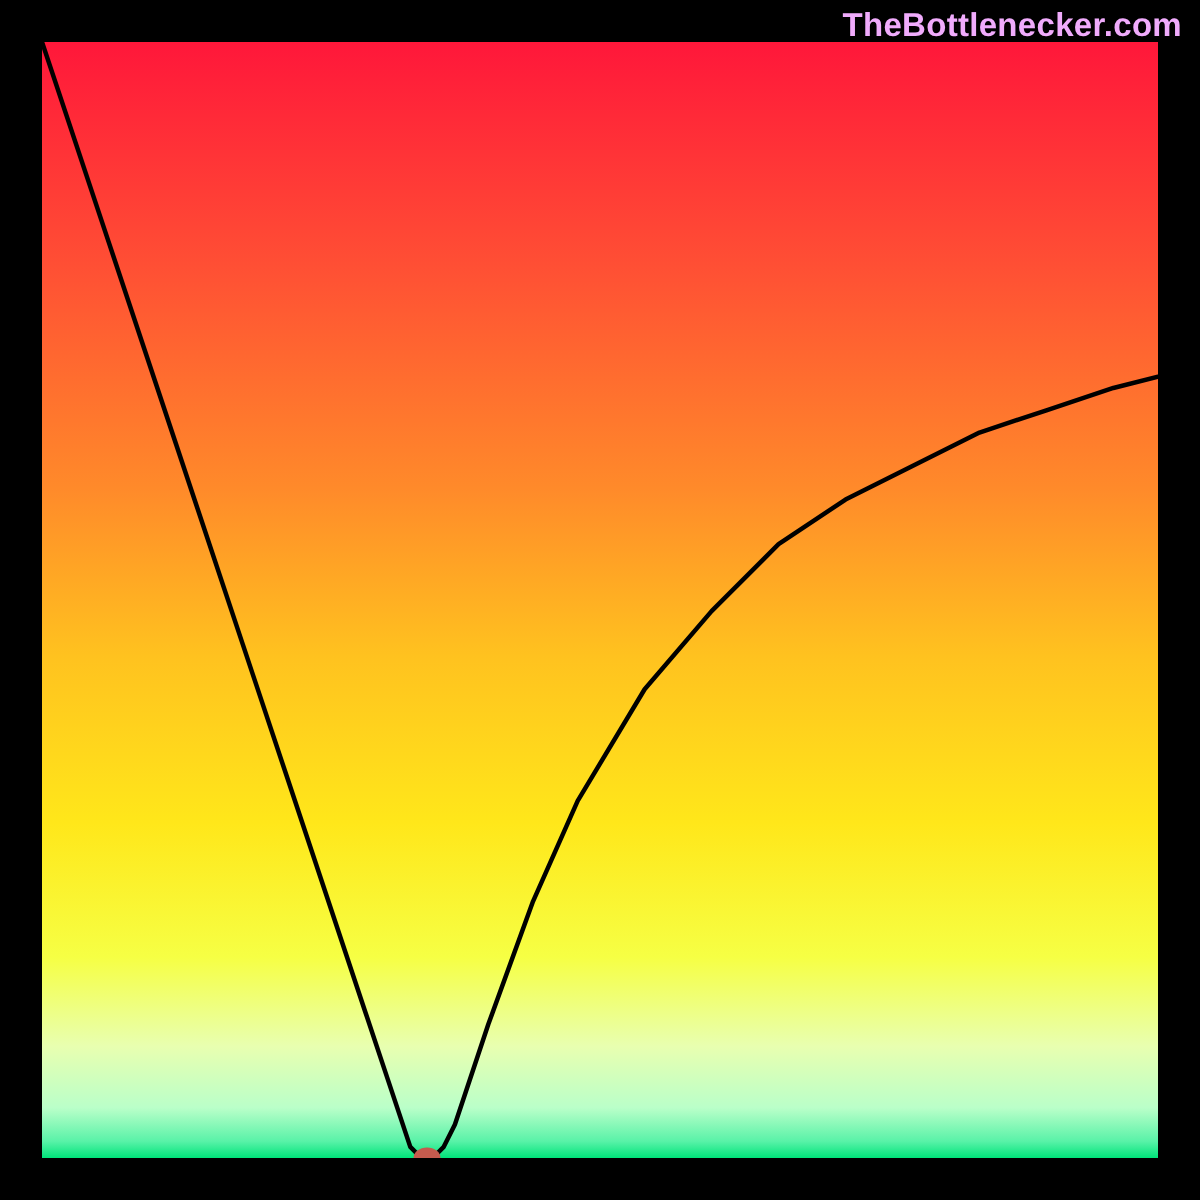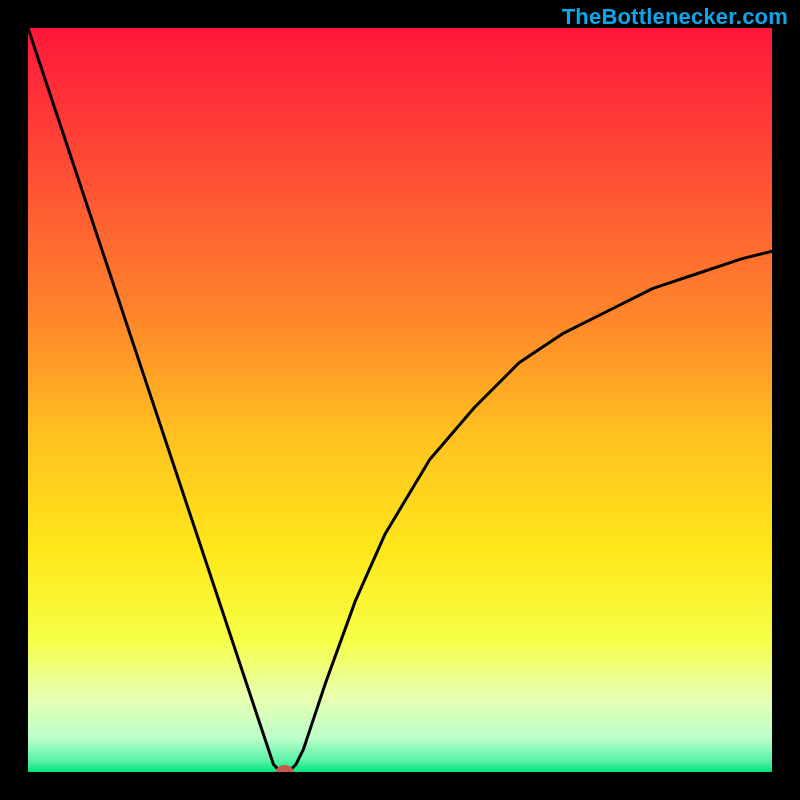--- a/index.html
+++ b/index.html
@@ -14,21 +14,21 @@
   .frame {
     position: relative;
     width: 800px;
     height: 800px;
     background: #000;
   }
   .watermark {
     position: absolute;
     top: 4px;
     right: 12px;
-    color: #0ea5e9;
+    color: #f0abfc;
     font-size: 22px;
     font-weight: 600;
     letter-spacing: 0.2px;
     user-select: none;
   }
   .plot {
     position: absolute;
     left: 28px;
     top: 28px;
     width: 744px;

